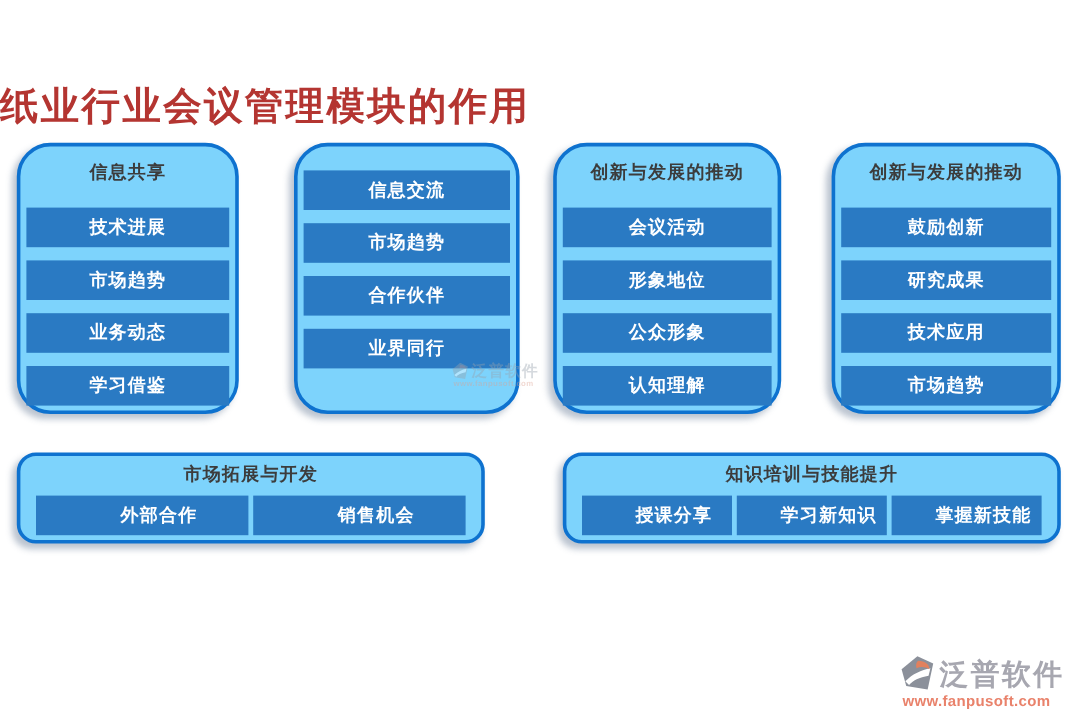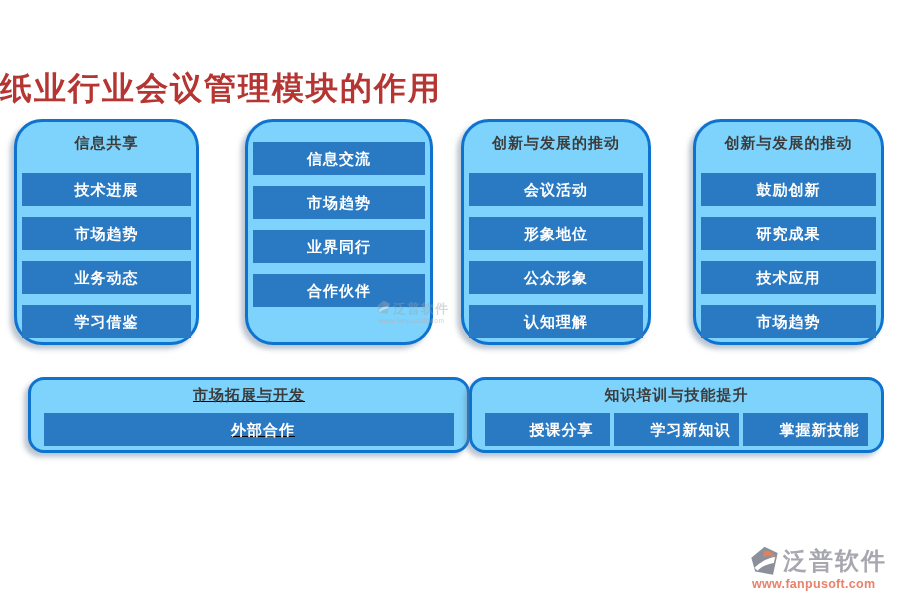--- a/index.html
+++ b/index.html
@@ -26,21 +26,21 @@
     background: #7dd3fc;
     border: 3px solid var(--card-border, #0e72cf);
     box-shadow: -4px 4px 5px rgba(105, 125, 150, 0.45);
   }
   .card.top { border-radius: 28px; width: 188px; height: 226px; top: 119px; }
   .card.wide { border-radius: 16px; height: 76px; top: 377px; }
   #card-0 { left: 14px;  width: 185px; }
   #card-1 { left: 245px; width: 188px; }
   #card-2 { left: 461px; width: 190px; }
   #card-3 { left: 693px; width: 191px; }
-  #card-b0 { left: 28px;  width: 442px; text-decoration: underline; }
+  #card-b0 { left: 14px;  width: 390px; }
   #card-b1 { left: 469px; width: 415px; }
   .card-header {
     margin-top: 12px;
     text-align: center;
     font-size: 15px;
     font-weight: bold;
     color: #3c3c3c;
     letter-spacing: 1px;
   }
   .card.wide .card-header { margin-top: 6px; }
@@ -66,21 +66,21 @@
   }
   .row .node { flex: 1; padding-left: 28px; }
   
   .brand {
     position: absolute;
     right: 13px; bottom: 9px;
     display: flex;
     flex-direction: column;
     align-items: flex-start;
   }
-  .brand-top { display: flex; gap: 3px; }
+  .brand-top { display: flex; align-items: center; gap: 3px; }
   .brand-name {
     font-size: 24px;
     font-weight: bold;
     letter-spacing: 2px;
     color: var(--brand-gray, #a7a7b0);
   }
   .brand-url {
     font-size: 12.5px;
     font-weight: bold;
     letter-spacing: 0.3px;
@@ -114,22 +114,22 @@
     <div class="node">市场趋势</div>
     <div class="node">业务动态</div>
     <div class="node">学习借鉴</div>
   </div>
 </div>
 
 <div id="card-1" class="card top">
   <div class="stack">
     <div class="node">信息交流</div>
     <div class="node">市场趋势</div>
+    <div class="node">合作伙伴</div>
     <div class="node">业界同行</div>
-    <div class="node">合作伙伴</div>
   </div>
 </div>
 
 <div id="card-2" class="card top">
   <div class="card-header">创新与发展的推动</div>
   <div class="stack">
     <div class="node">会议活动</div>
     <div class="node">形象地位</div>
     <div class="node">公众形象</div>
     <div class="node">认知理解</div>
@@ -143,20 +143,21 @@
     <div class="node">研究成果</div>
     <div class="node">技术应用</div>
     <div class="node">市场趋势</div>
   </div>
 </div>
 
 <div id="card-b0" class="card wide">
   <div class="card-header">市场拓展与开发</div>
   <div class="row">
     <div class="node">外部合作</div>
+    <div class="node">销售机会</div>
   </div>
 </div>
 
 <div id="card-b1" class="card wide">
   <div class="card-header">知识培训与技能提升</div>
   <div class="row">
     <div class="node">授课分享</div>
     <div class="node">学习新知识</div>
     <div class="node">掌握新技能</div>
   </div>

